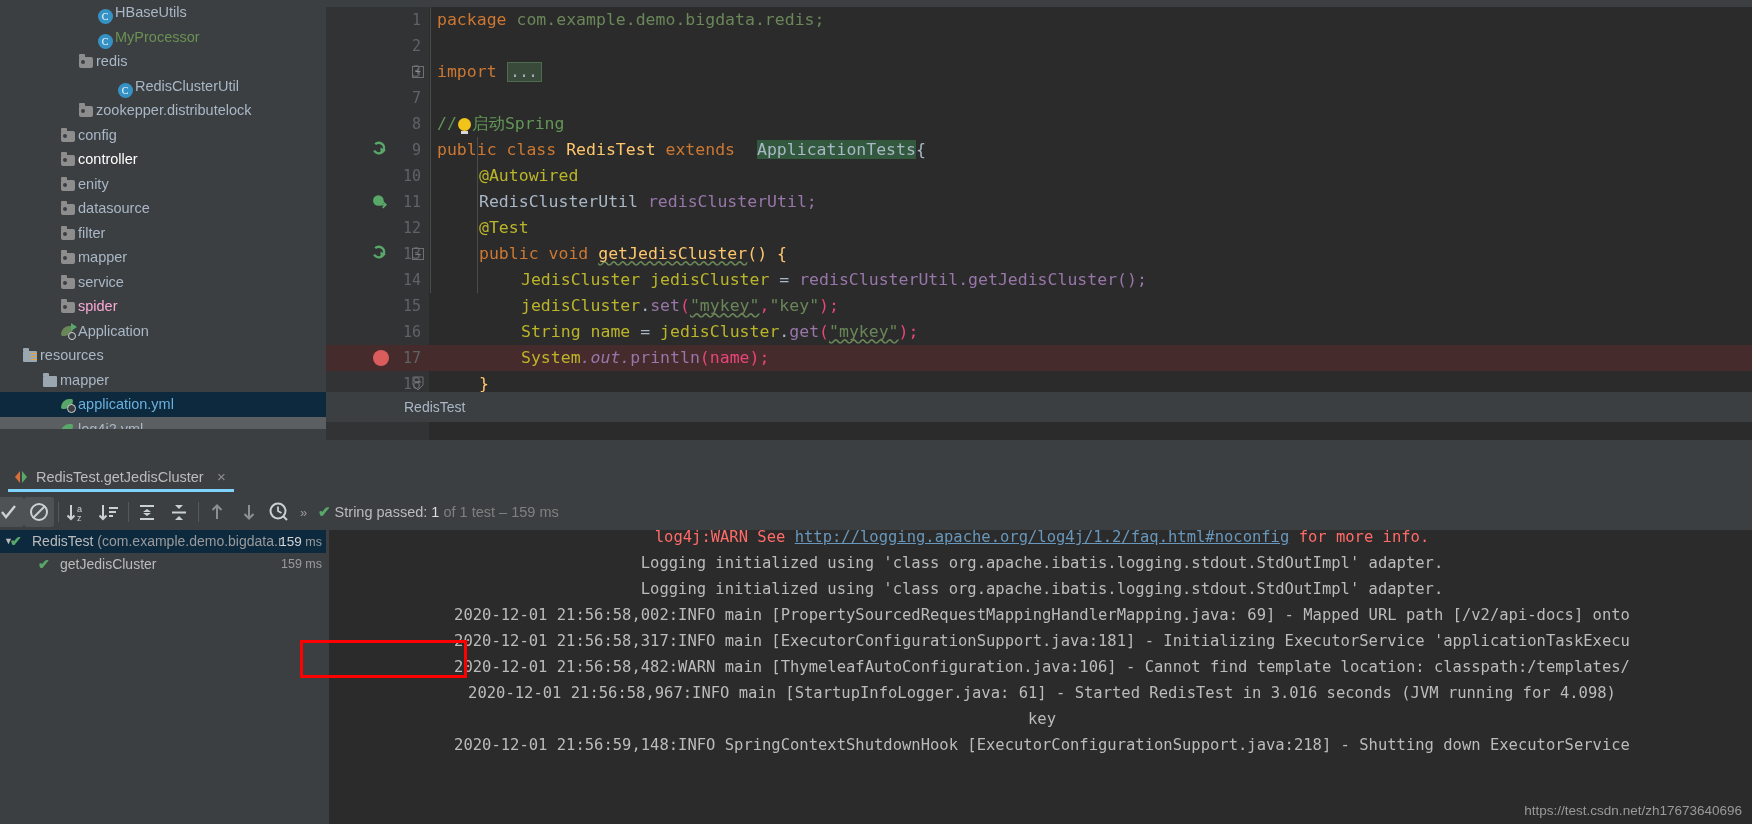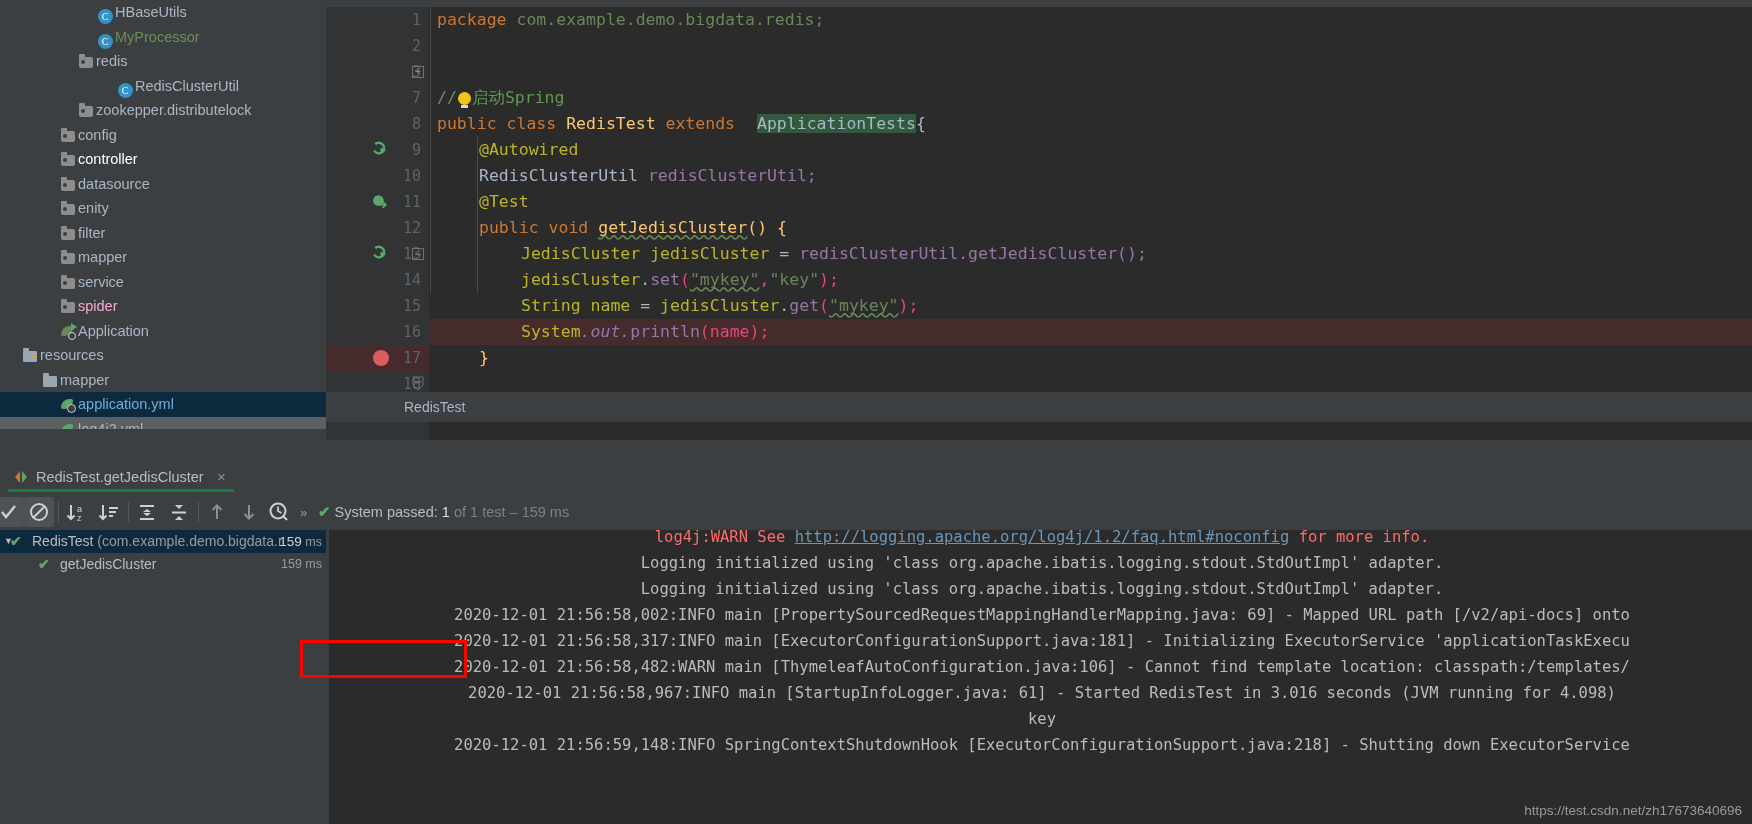--- a/index.html
+++ b/index.html
@@ -184,21 +184,21 @@
   
   #runpanel {
     position: absolute; left: 0; top: 462px; right: 0; bottom: 0; background: #3c3f41;
   }
   #run-tabbar {
     position: absolute; left: 0; top: 0; width: 100%; height: 30px; background: #3c3f41;
   }
   #run-tab {
     position: absolute; left: 8px; top: 0; height: 30px; line-height: 30px;
     font-size: 14.5px; color: #bbbbbb; padding-left: 28px; padding-right: 30px;
-    border-bottom: 3px solid #15803d;
+    border-bottom: 3px solid #7dd3fc;
   }
   .tab-icon {
     position: absolute; left: 6px; top: 8px; width: 16px; height: 14px;
   }
   .tab-close {
     position: absolute; right: 8px; top: 0; height: 30px; line-height: 30px;
     color: #8f8f8f; font-size: 15px;
   }
   #toolbar {
     position: absolute; left: 0; top: 32px; width: 330px; height: 36px;
@@ -290,26 +290,26 @@
         <span class="lbl" style="left:78px;color:#a9b7c6">config</span>
       </div>
       <div class="tree-row">
         <span class="arrow" style="left:60px">▶</span>
         <span class="ico" style="left:59px"><span class="folder-ic"></span></span>
         <span class="lbl" style="left:78px;color:#ffffff">controller</span>
       </div>
       <div class="tree-row">
         <span class="arrow" style="left:60px">▶</span>
         <span class="ico" style="left:59px"><span class="folder-ic"></span></span>
+        <span class="lbl" style="left:78px;color:#a9b7c6">enity</span>
+      </div>
+      <div class="tree-row">
+        <span class="arrow" style="left:60px">▶</span>
+        <span class="ico" style="left:59px"><span class="folder-ic"></span></span>
         <span class="lbl" style="left:78px;color:#a9b7c6">datasource</span>
-      </div>
-      <div class="tree-row">
-        <span class="arrow" style="left:60px">▶</span>
-        <span class="ico" style="left:59px"><span class="folder-ic"></span></span>
-        <span class="lbl" style="left:78px;color:#a9b7c6">enity</span>
       </div>
       <div class="tree-row">
         <span class="arrow" style="left:60px">▶</span>
         <span class="ico" style="left:59px"><span class="folder-ic"></span></span>
         <span class="lbl" style="left:78px;color:#a9b7c6">filter</span>
       </div>
       <div class="tree-row">
         <span class="arrow" style="left:60px">▶</span>
         <span class="ico" style="left:59px"><span class="folder-ic"></span></span>
         <span class="lbl" style="left:78px;color:#a9b7c6">mapper</span>
@@ -420,20 +420,21 @@
     </div>
 
     <div id="code-area">
       <div id="indent-guide"></div>
       <div id="indent-guide2"></div>
 
       <div class="code-line" style="padding-left:8px"><span class="kw">package</span><span class="str"> com.example.demo.bigdata.redis;</span></div>
 
       <div class="code-line"></div>
 
+      <div class="code-line" style="padding-left:8px"><span class="kw">import</span> <span class="fold-box">...</span></div>
 
       <div class="code-line"></div>
 
       <div class="code-line" style="padding-left:8px"><span class="cmt">//</span><span class="lightbulb"></span><span class="cmt">启动Spring</span></div>
 
       <div class="code-line" style="padding-left:8px"><span class="kw">public</span> <span class="kw">class</span> <span class="yellow">RedisTest</span> <span class="kw">extends</span> <span class="hl-green" style="color:#a9b7c6">ApplicationTests</span><span class="id">{</span></div>
 
       <div class="code-line" style="padding-left:50px"><span class="ann">@Autowired</span></div>
 
       <div class="code-line" style="padding-left:50px"><span class="typ">RedisClusterUtil</span> <span class="fld">redisClusterUtil;</span></div>
@@ -530,21 +531,21 @@
       </div>
       <div class="tb-btn" style="left:294px">
         <svg viewBox="0 0 30 30">
             <text x="6" y="20" fill="#9a9a9a" font-size="13" font-family="Liberation Sans">»</text>
           </svg>
       </div>
     </div>
 
     <div id="tests-status">
       <span class="okmark">✔</span>
-      <span style="color:#bbbbbb">System passed:</span>
+      <span style="color:#bbbbbb">String passed:</span>
       <span style="color:#dddddd">1</span>
       <span class="dim">of 1 test – 159 ms</span>
     </div>
 
     <div id="test-tree">
         <div class="tt-row selected">
           <span style="position:absolute;left:4px;color:#bbb;font-size:9px">▼</span>
           <span style="position:absolute;left:10px;color:#59a869;font-weight:bold">✔</span>
           <span style="position:absolute;left:32px">RedisTest <span style="color:#9a9a9a">(com.example.demo.bigdata.r</span></span>
           <span class="tt-time"><b>159</b> ms</span>

